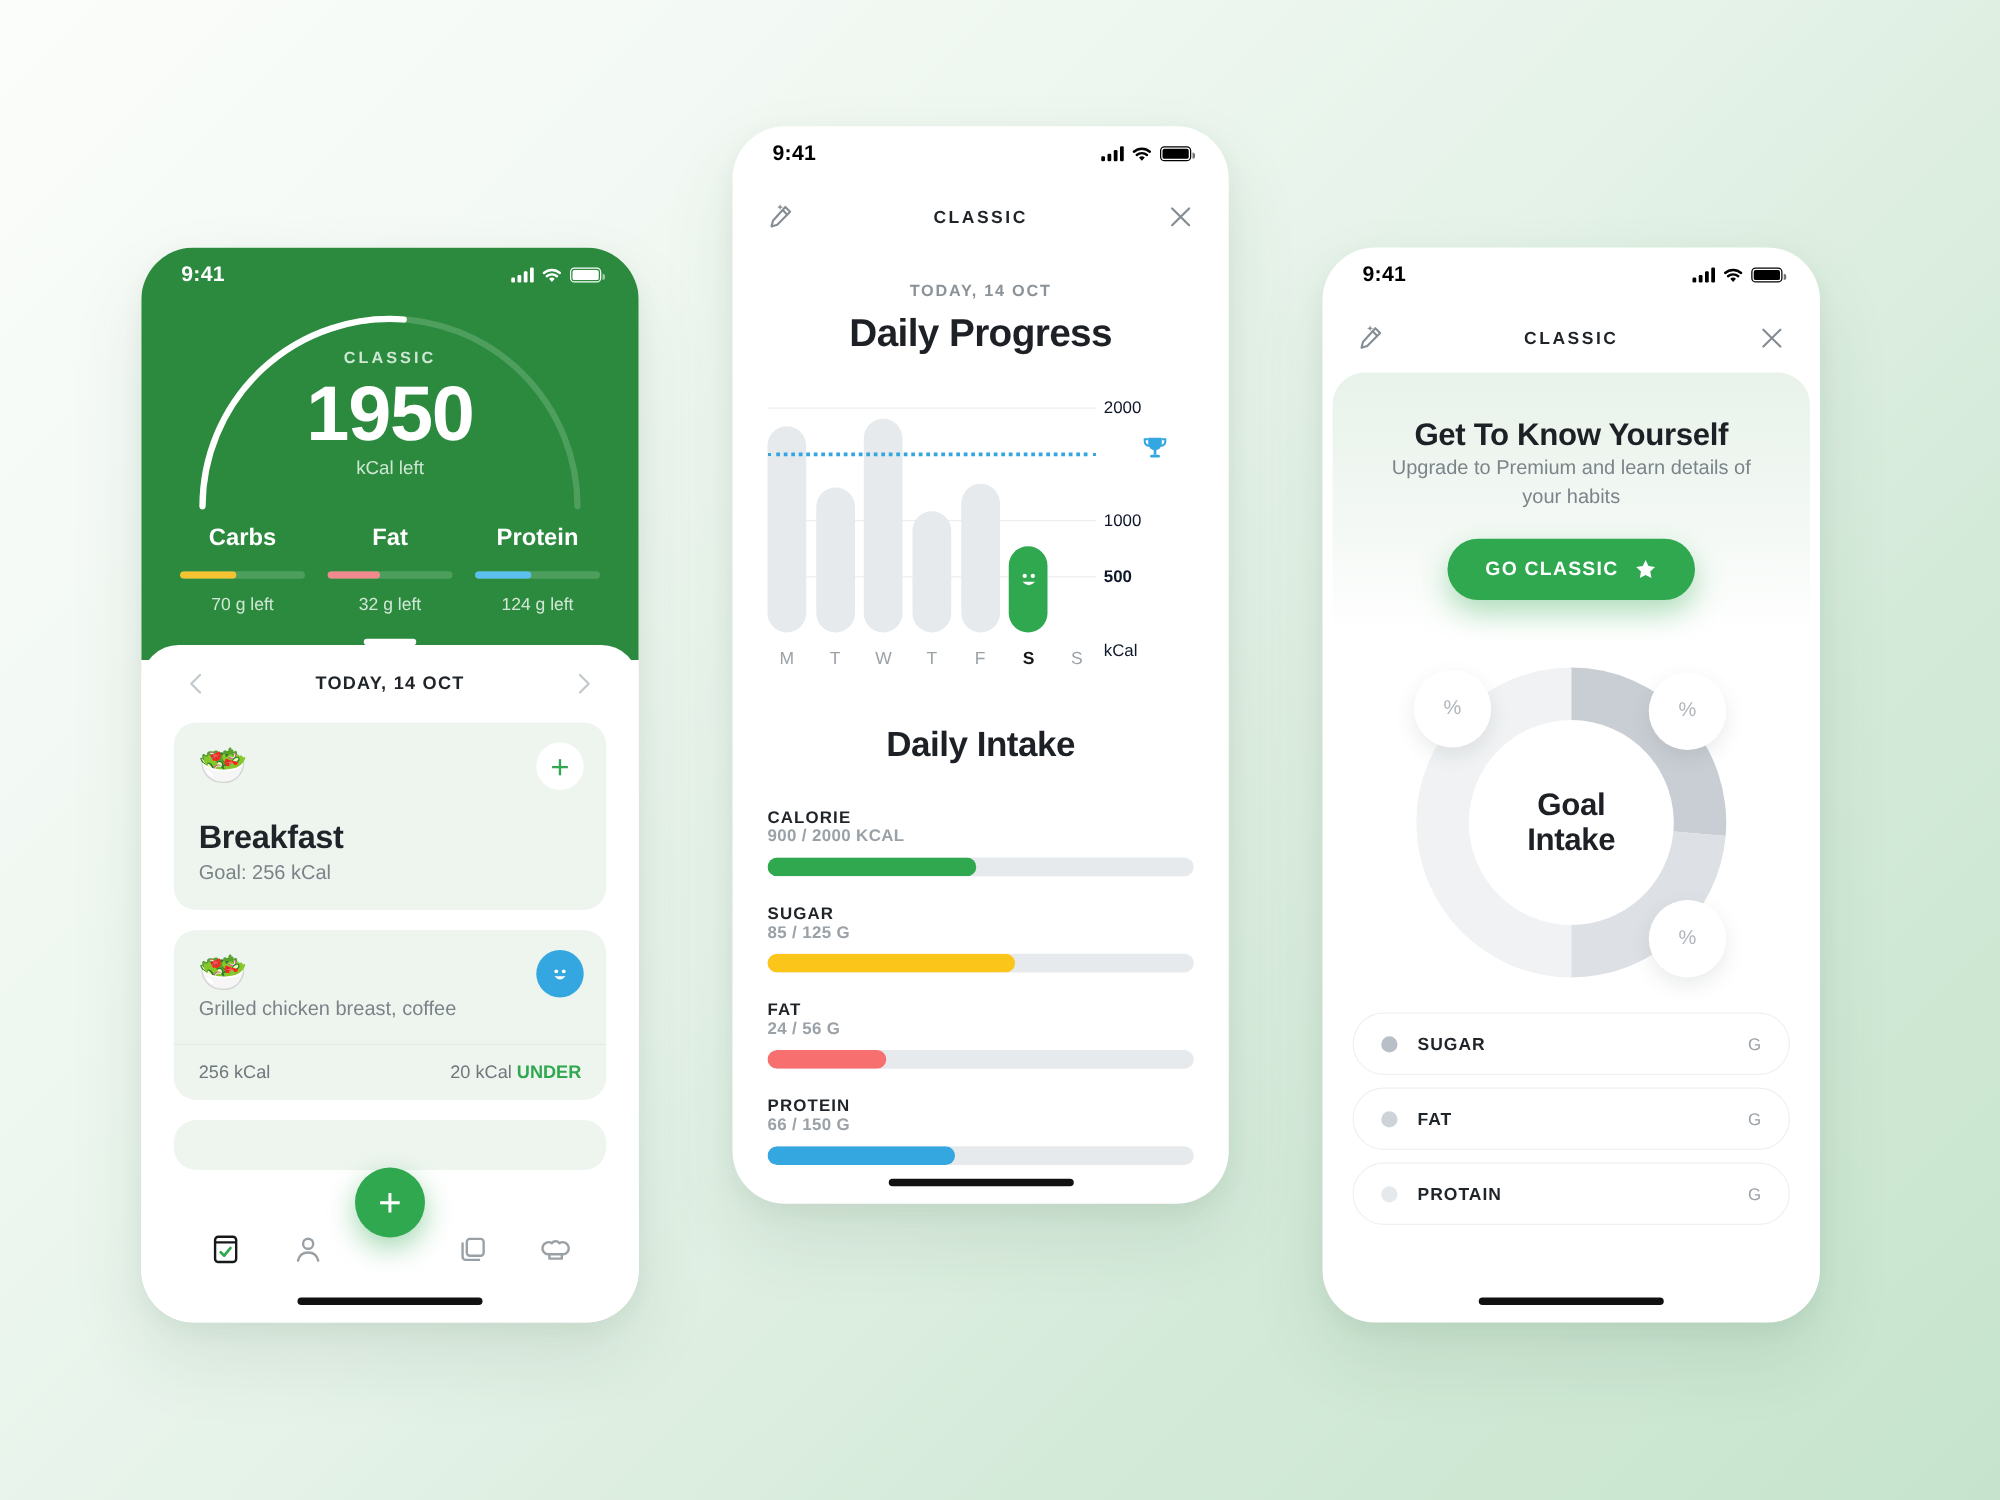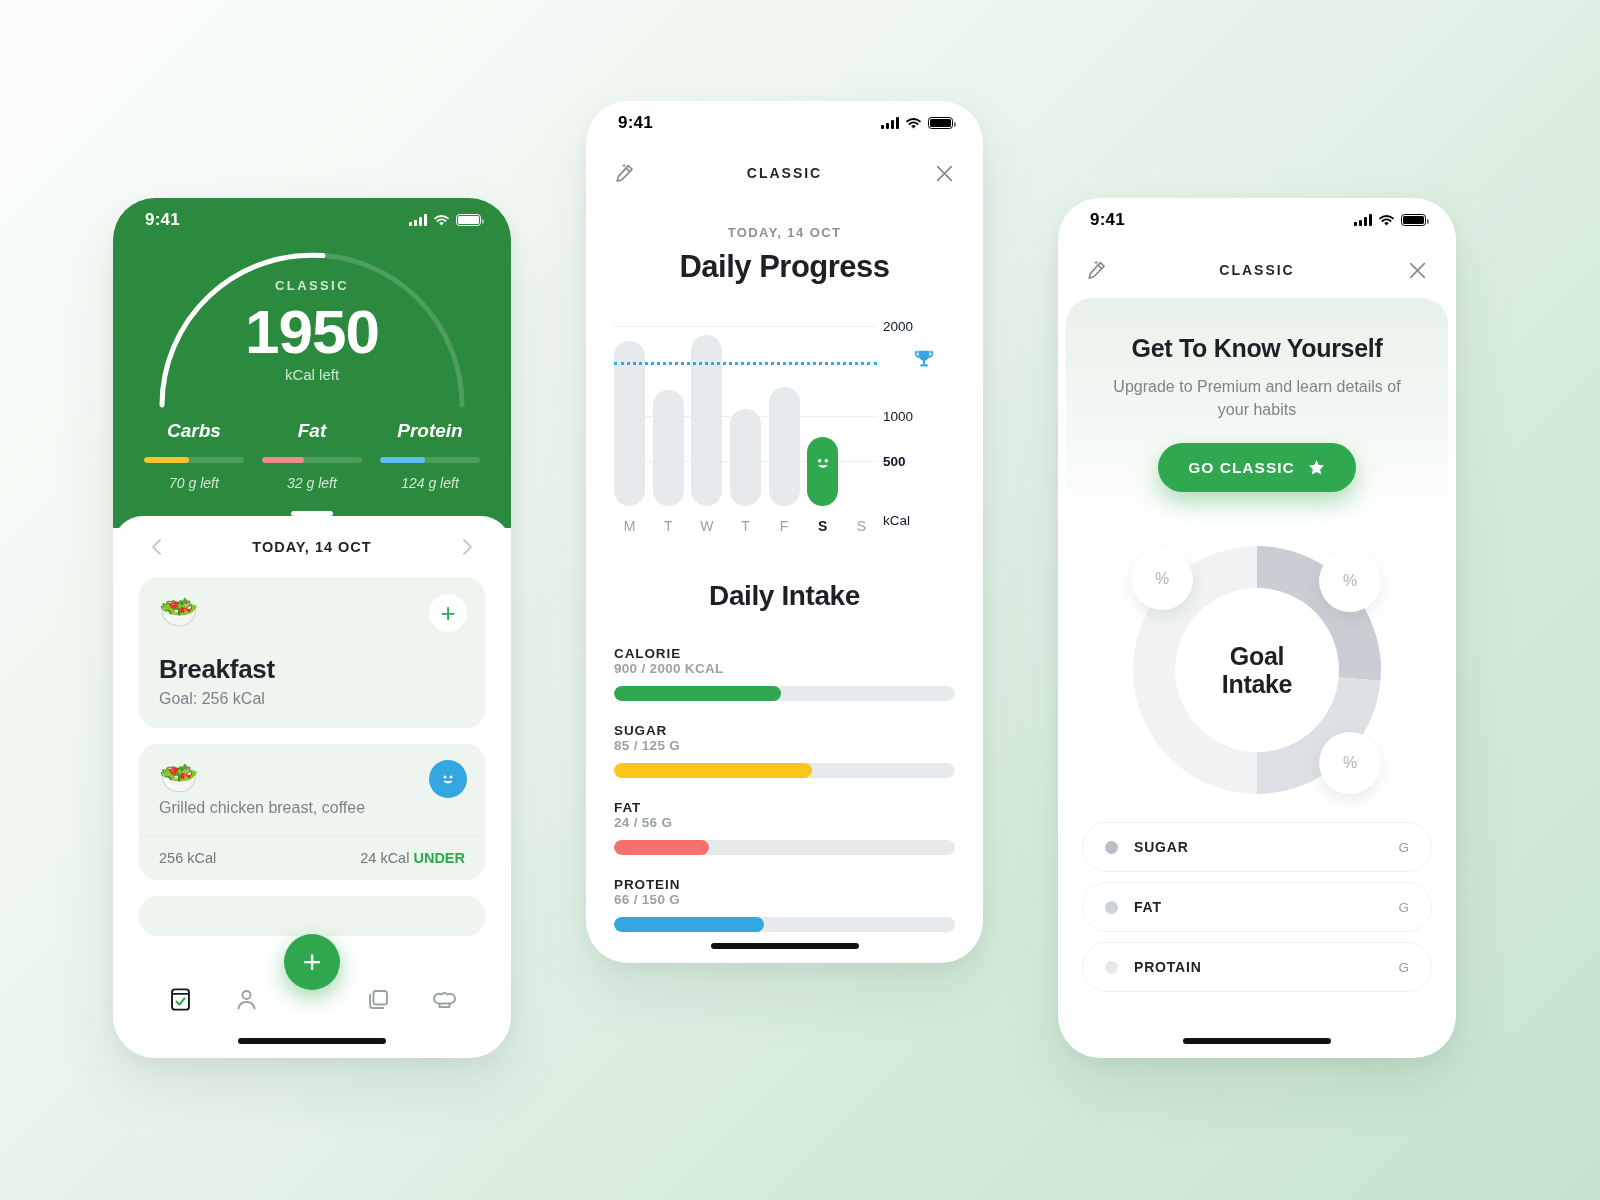--- a/index.html
+++ b/index.html
@@ -48,21 +48,21 @@
   #phone1 .green-top {
     background: #2b8a3e; color: #fff; height: 330px; position: relative;
   }
   #phone1 .statusbar { color: #fff; }
   .ring-wrap { position: absolute; left: 0; right: 0; top: 30px; height: 210px; }
   .ring-wrap svg { display: block; margin: 0 auto; }
   .dial-text { position: absolute; left: 0; right: 0; top: 80px; text-align: center; }
   .dial-label { font-size: 13px; letter-spacing: 2.4px; font-weight: bold; color: #cde7d3; }
   .dial-value { font-size: 62px; font-weight: bold; line-height: 1.05; margin-top: 6px; letter-spacing: -1px;}
   .dial-unit { font-size: 15px; color: #cde7d3; margin-top: 2px; }
-  .macros { position: absolute; left: 0; right: 0; top: 222px; display: flex; padding: 0 22px; font-style: italic; }
+  .macros { position: absolute; left: 0; right: 0; top: 222px; display: flex; padding: 0 22px; }
   .macro { flex: 1; text-align: center; }
   .macro-name { font-size: 19px; font-weight: bold; }
   .macro-track { height: 6px; border-radius: 3px; background: #4d9e5c; margin: 15px auto 12px;
                  width: 100px; overflow: hidden; }
   .macro-fill { height: 100%; border-radius: 3px; }
   .macro-left { font-size: 14px; color: #d2e8d7; }
   .grab { position: absolute; left: 50%; transform: translateX(-50%); bottom: 12px;
           width: 42px; height: 5px; border-radius: 3px; background: #fff; }
 
   #phone1 .sheet {
@@ -140,21 +140,21 @@
   .intake-val { font-size: 13.5px; font-weight: bold; color: #9aa1a7; letter-spacing: .3px; }
   .intake-track { height: 15px; border-radius: 8px; background: #e7eaec; overflow: hidden; }
   .intake-fill { height: 100%; border-radius: 8px; }
 
   
   .promo {
     background: linear-gradient(180deg, #e8f2ea 0%, #f3f8f4 55%, #ffffff 100%);
     border-radius: 26px 26px 0 0; margin: 0 8px; padding: 36px 30px 30px; text-align: center;
   }
   .promo-title { font-size: 25px; font-weight: bold; color: #1d2126; letter-spacing: -.3px;}
-  .promo-sub { font-size: 16px; color: #7c848a; margin-top: 12px; line-height: 1.45; }
+  .promo-sub { font-size: 16px; color: #7c848a; margin-top: 0; line-height: 1.45; }
   .premium-btn {
     margin-top: 22px; background: #2fa84f; color: #fff; border: none; cursor: pointer;
     border-radius: 26px; padding: 15px 30px; font-size: 15.5px; font-weight: bold;
     letter-spacing: 1px; display: inline-flex; align-items: center; gap: 12px;
     box-shadow: 0 10px 24px rgba(47,168,79,.38);
     font-family: "Liberation Sans", sans-serif;
   }
   .donut-wrap { position: relative; width: 268px; height: 268px; margin: 14px auto 0; }
   .donut-center {
     position: absolute; left: 50%; top: 50%; transform: translate(-50%,-50%);
@@ -268,21 +268,21 @@
         <svg width="24" height="24" viewBox="0 0 24 24">
           <circle cx="9" cy="10" r="1.5" fill="#fff"></circle>
             <circle cx="15" cy="10" r="1.5" fill="#fff"></circle>
           <path d="M7.5 14 Q12 19 16.5 14 Z" fill="#fff"></path>
         </svg>
       </button>
       <div class="meal-sub">Grilled chicken breast, coffee</div>
       <div class="meal-foot">
         <span>256 kCal</span>
         <span>
-          <span>24 kCal</span>
+          <span>20 kCal</span>
           <span class="under">UNDER</span>
         </span>
       </div>
     </div>
 
     <div class="meal-card clipped"></div>
   </div>
 
   <div class="tabbar">
     <div class="tab active">

